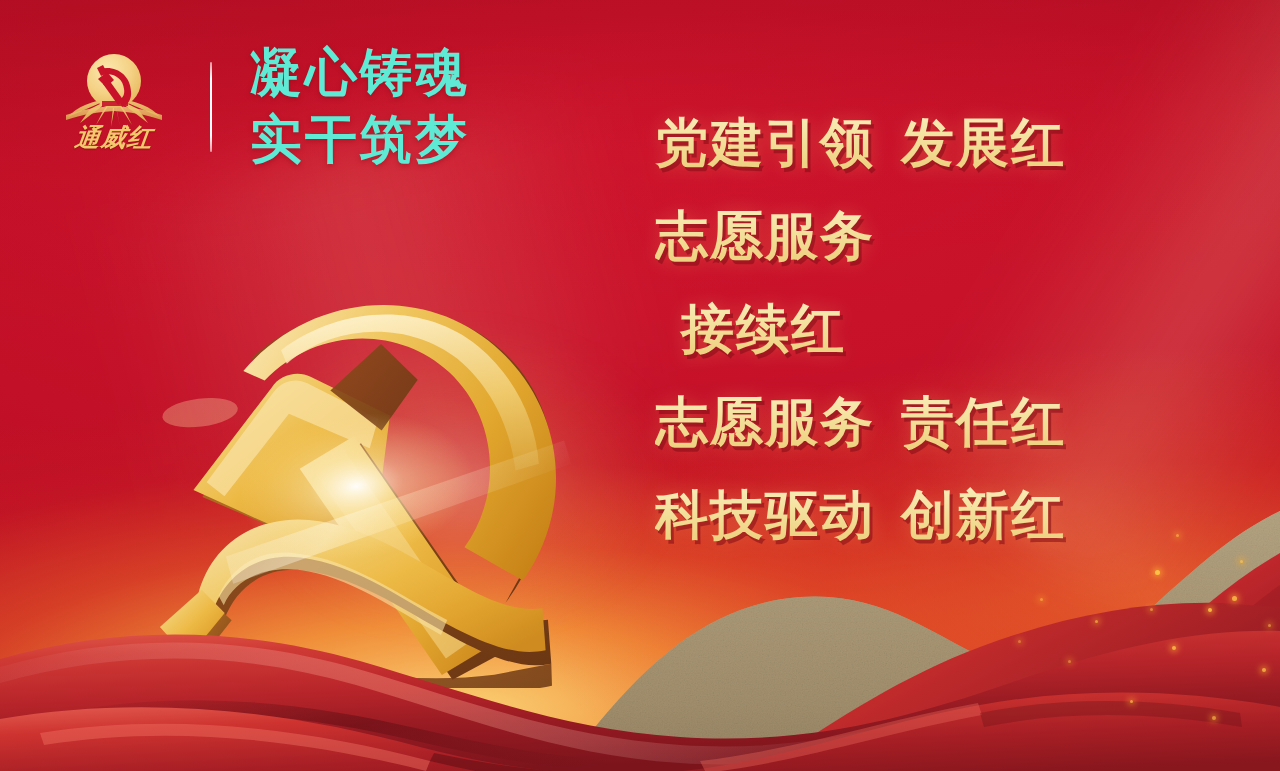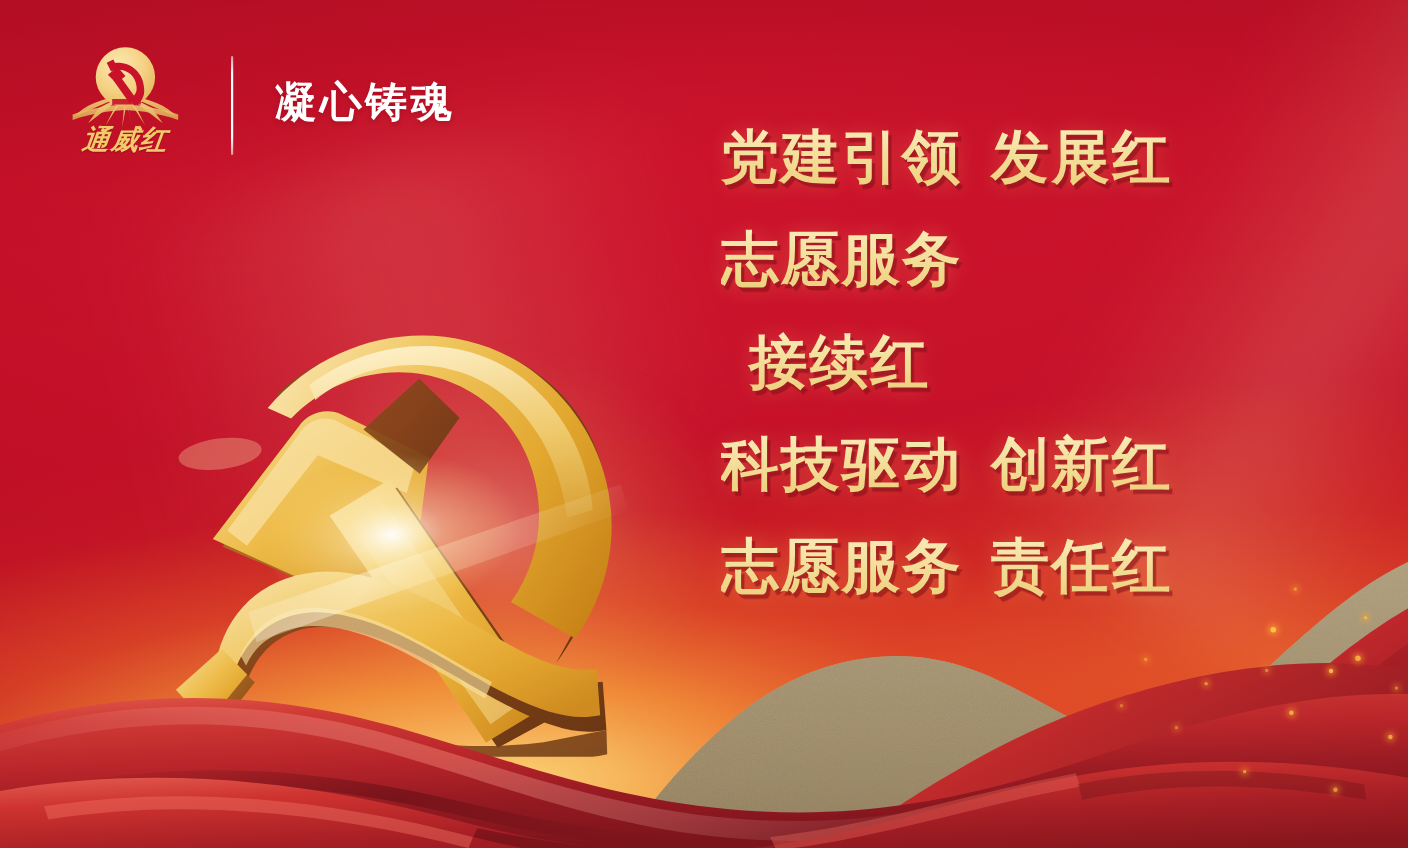--- a/index.html
+++ b/index.html
@@ -95,26 +95,26 @@
     transform: skewX(-7deg);
   }
   .divider {
     width: 2px;
     height: 90px;
     background: linear-gradient(180deg, rgba(255,255,255,0.55), #ffffff 18%, #ffffff 82%, rgba(255,255,255,0.55));
     margin: 0 38px 0 44px;
     border-radius: 2px;
   }
   .slogan {
-    color: #ffffff;
-    font-size: 38px;
+    color: #5eead4;
+    font-size: 52px;
     line-height: 1.28;
     font-weight: 700;
     letter-spacing: 3px;
-    font-family: Liberation Mono, monospace;
+    font-family: Liberation Serif, serif;
     text-shadow: 0 2px 5px rgba(120,5,15,0.35);
   }
   .slogan div { white-space: nowrap; }
 
   
   .lines {
     position: absolute;
     left: 655px;
     top: 108px;
     z-index: 40;
@@ -455,37 +455,38 @@
           <path d="M 40,50 L 66,50 L 66,55 L 40,55 Z" opacity="0.9"></path>
         </g>
       </svg>
       <div class="logo-word">通威红</div>
     </div>
 
     <div class="divider"></div>
 
     <div class="slogan">
       <div>凝心铸魂</div>
+      <div>实干筑梦</div>
     </div>
   </div>
 
   <div class="lines">
     <div class="line">
       <span class="seg-a">党建引领</span>
       <span class="seg-b">发展红</span>
     </div>
     <div class="line">
       <span class="seg-a">志愿服务</span>
     </div>
     <div class="line">
       <span class="seg-b">接续红</span>
     </div>
     <div class="line">
+      <span class="seg-a">志愿服务</span>
+      <span class="seg-b">责任红</span>
+    </div>
+    <div class="line">
       <span class="seg-a">科技驱动</span>
       <span class="seg-b">创新红</span>
     </div>
-    <div class="line">
-      <span class="seg-a">志愿服务</span>
-      <span class="seg-b">责任红</span>
-    </div>
   </div>
 
 </div>
 
 </body></html>

